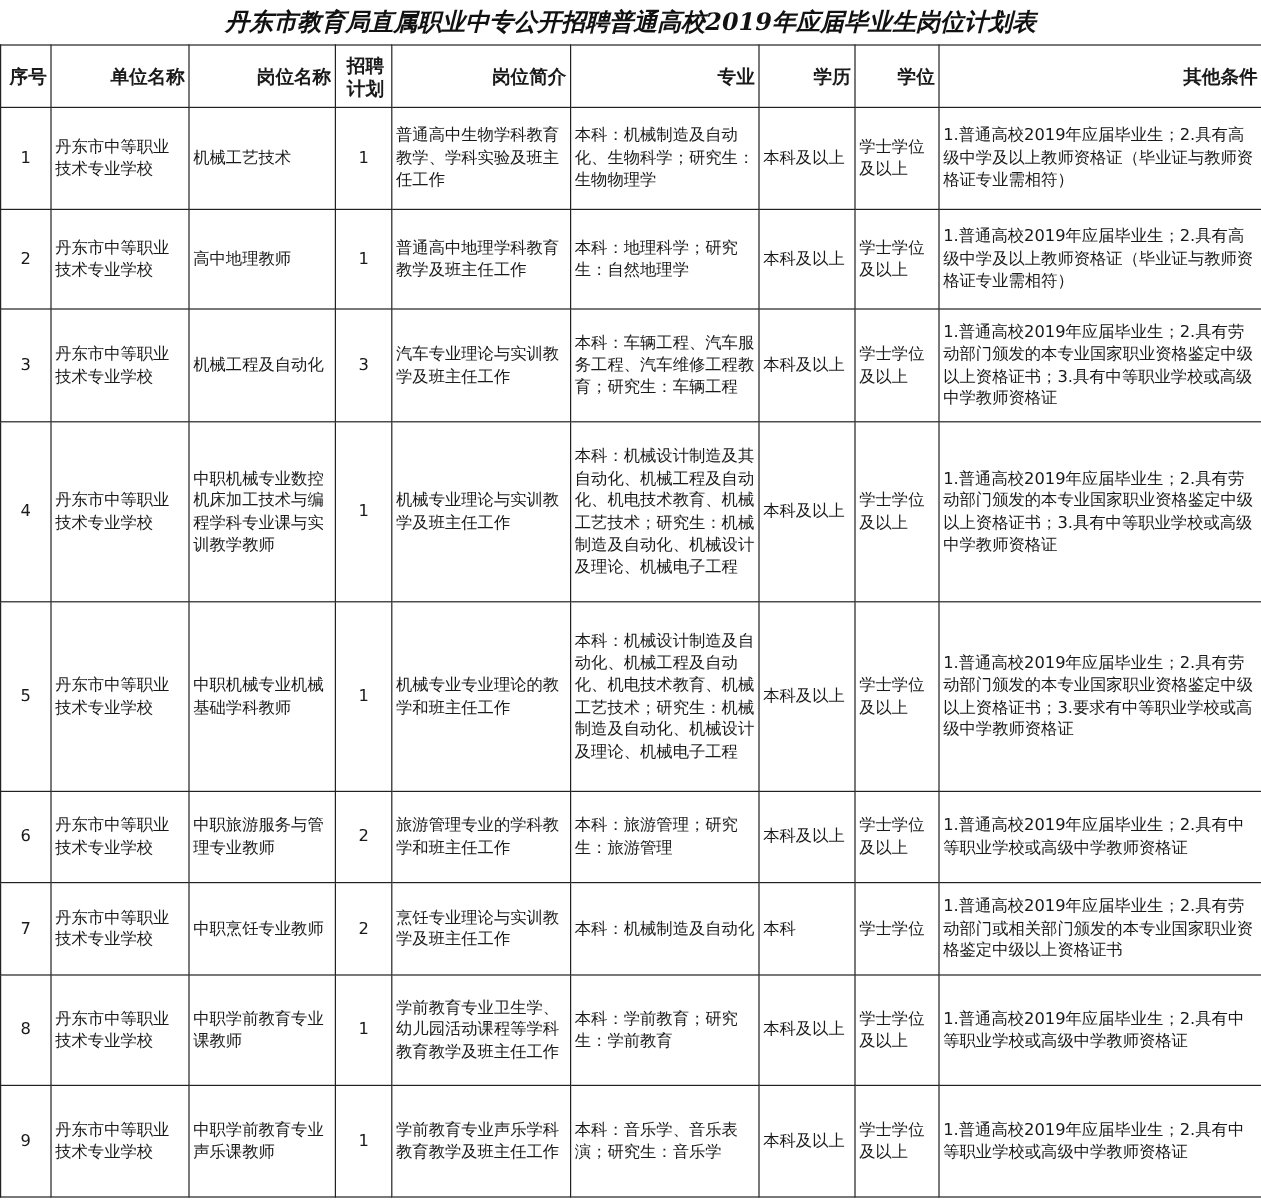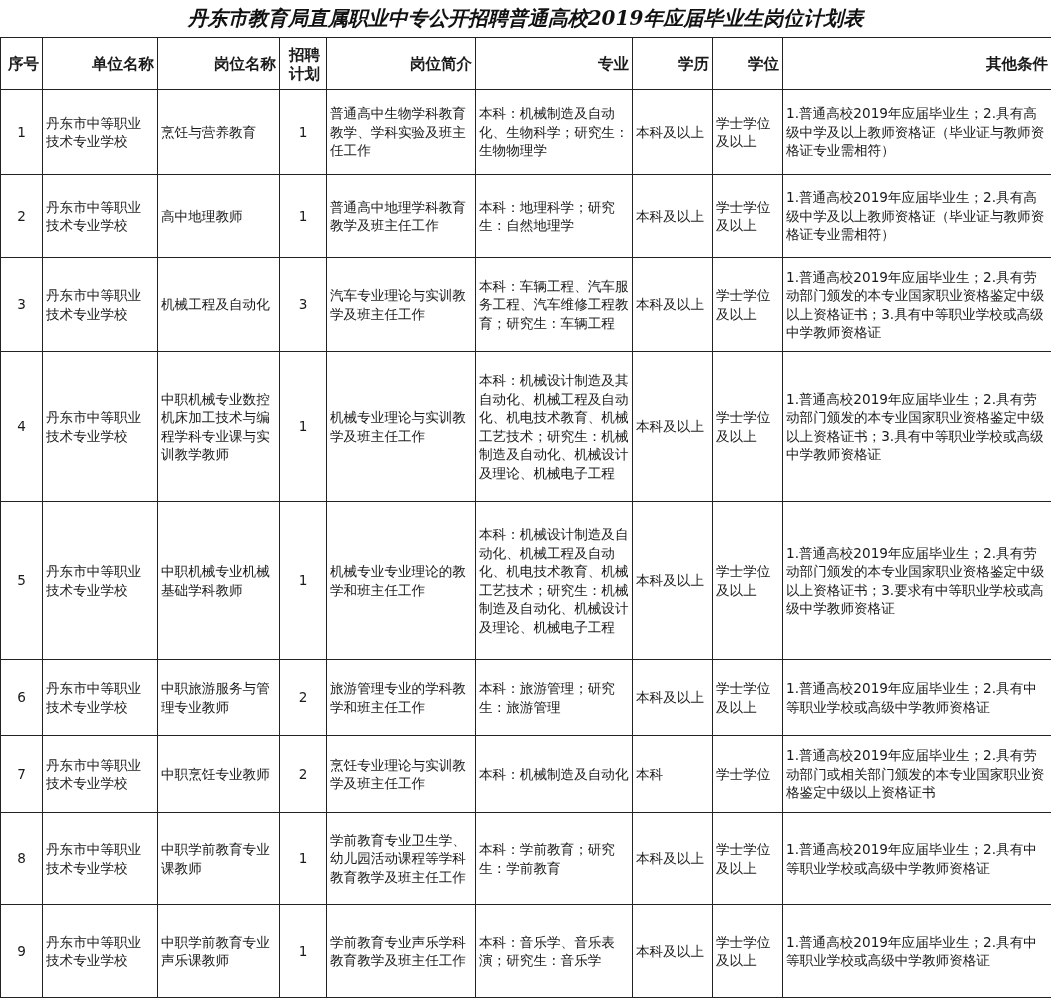--- a/index.html
+++ b/index.html
@@ -45,21 +45,21 @@
       <th>专业</th>
       <th>学历</th>
       <th>学位</th>
       <th>其他条件</th>
     </tr>
   </thead>
   <tbody id="tbody">
       <tr style="height: 85px;">
         <td class="c">1</td>
         <td class="l">丹东市中等职业技术专业学校</td>
-        <td class="l">烹饪与营养教育</td>
+        <td class="l">机械工艺技术</td>
         <td class="c">1</td>
         <td class="l">普通高中生物学科教育教学、学科实验及班主任工作</td>
         <td class="l">本科：机械制造及自动化、生物科学；研究生：生物物理学</td>
         <td class="l">本科及以上</td>
         <td class="l">学士学位及以上</td>
         <td class="l">1.普通高校2019年应届毕业生；2.具有高级中学及以上教师资格证（毕业证与教师资格证专业需相符）</td>
       </tr>
       <tr style="height: 83px;">
         <td class="c">2</td>
         <td class="l">丹东市中等职业技术专业学校</td>

